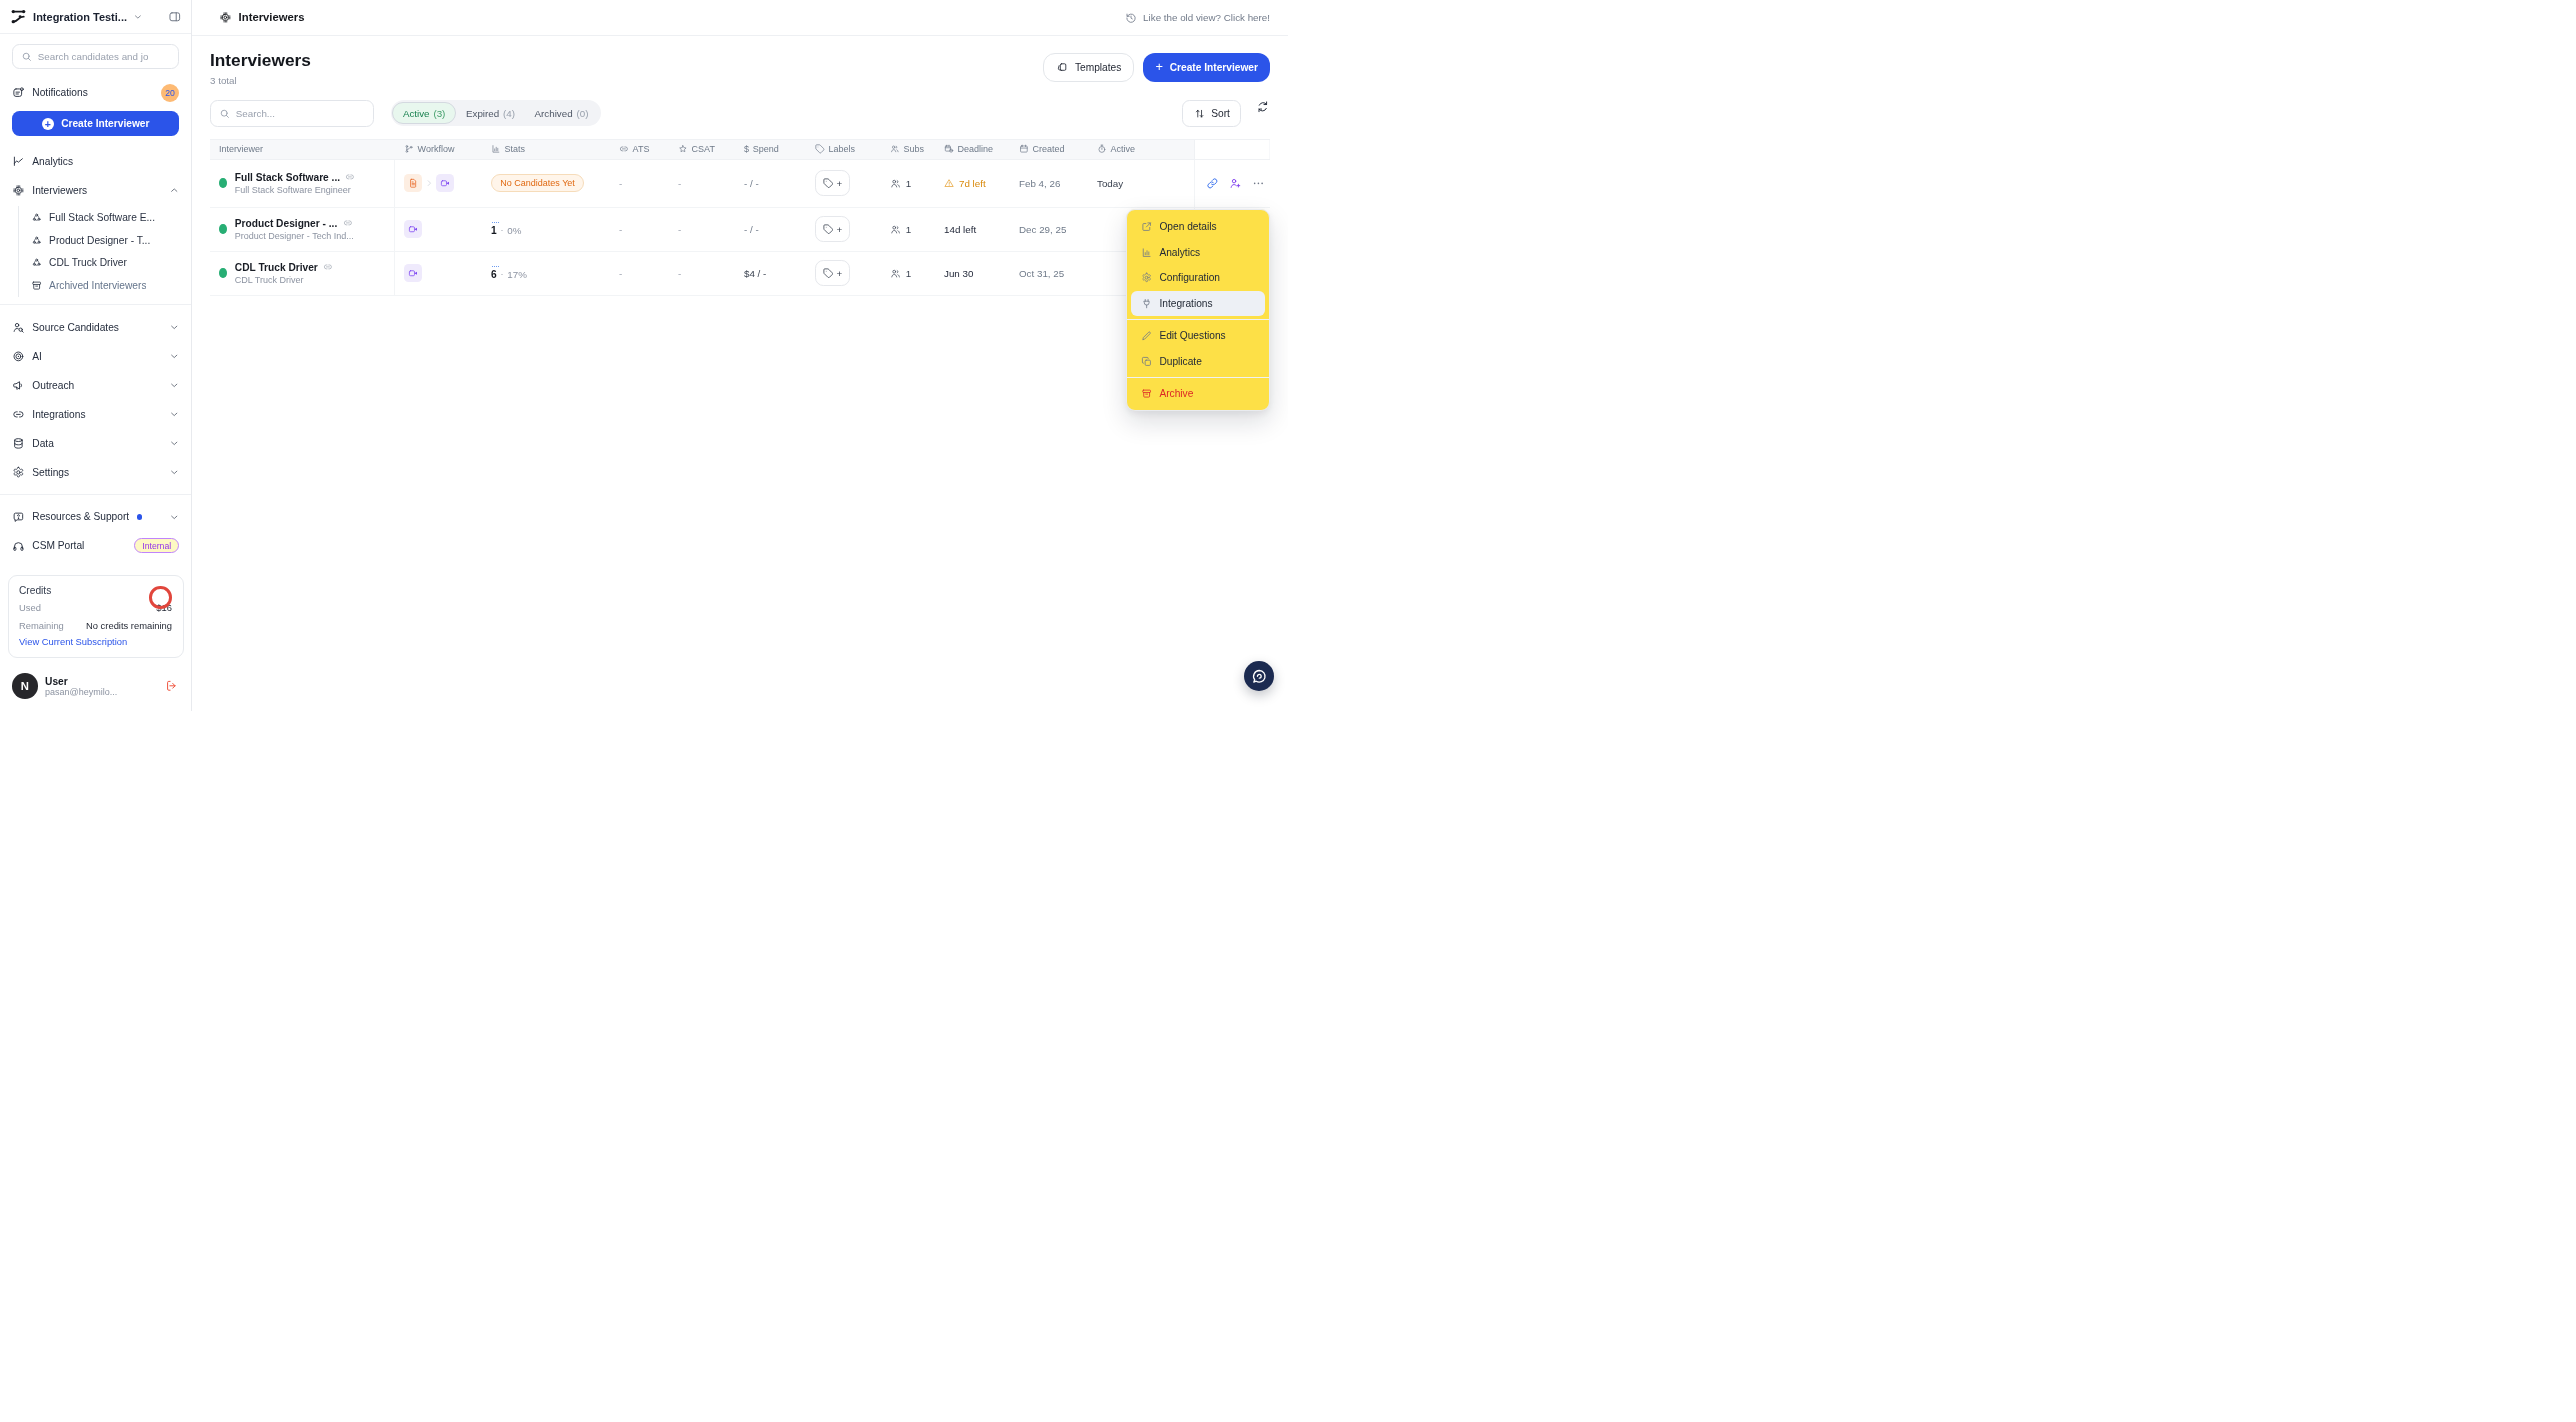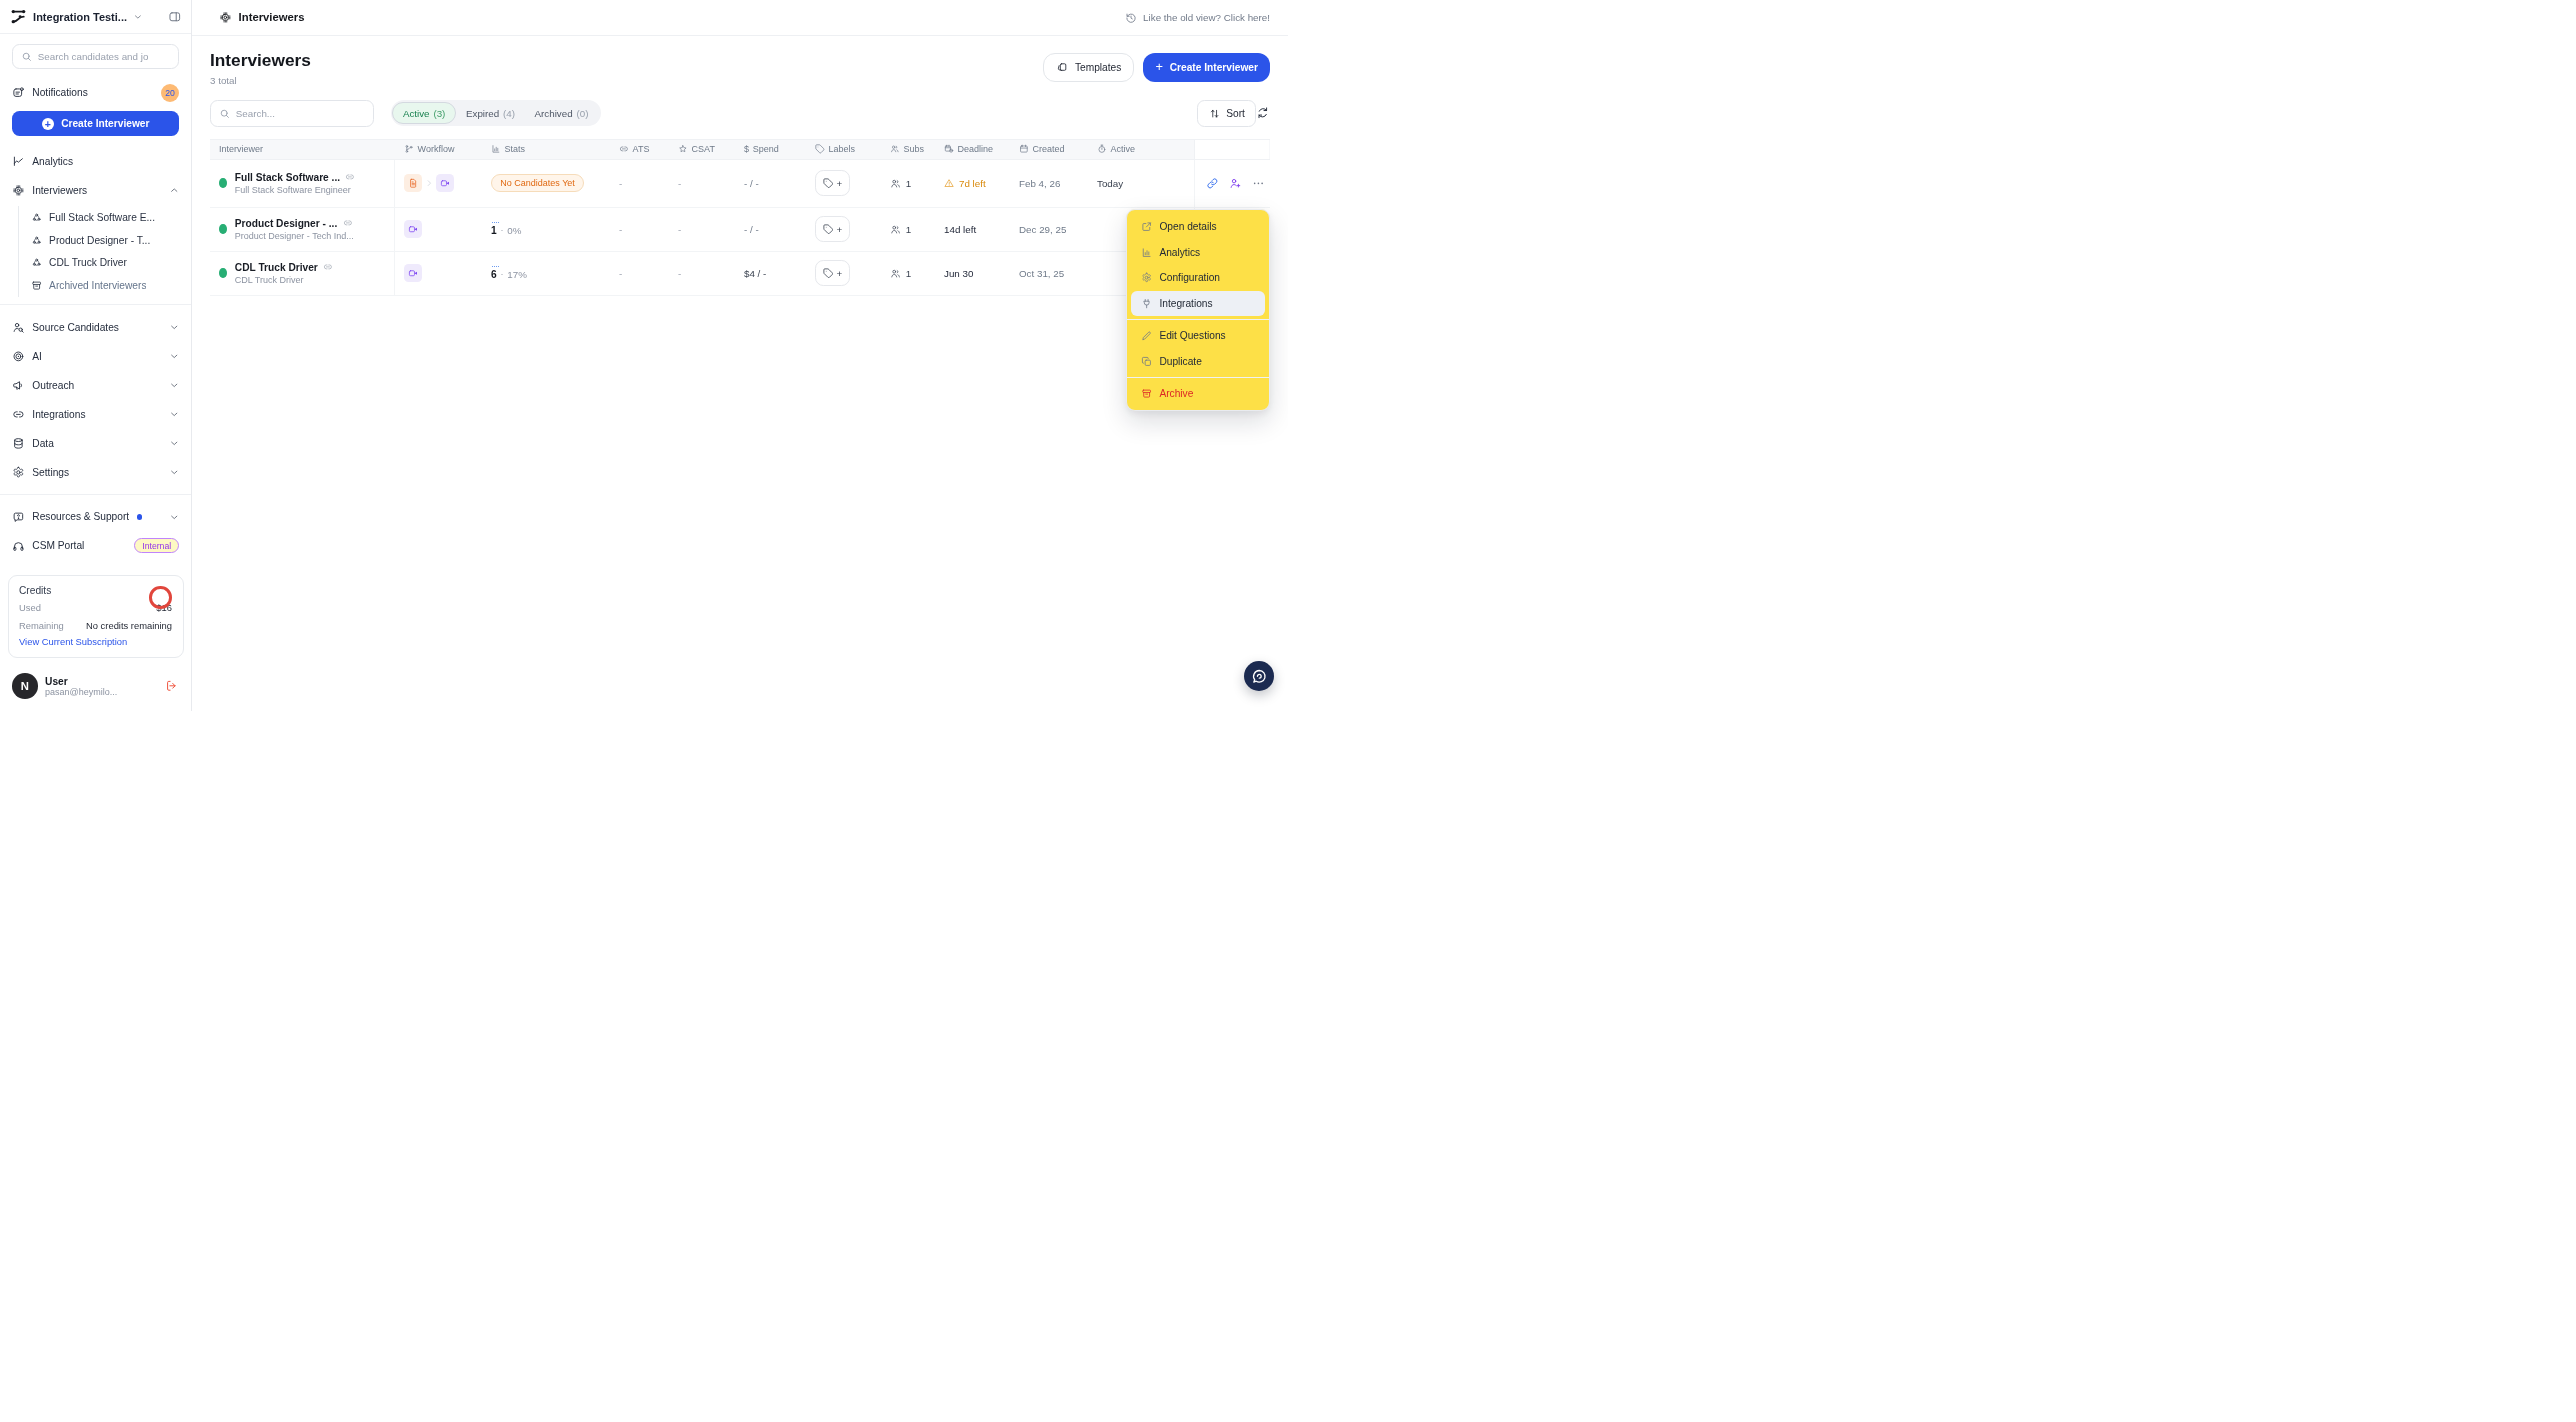--- a/index.html
+++ b/index.html
@@ -91,21 +91,21 @@
   .toolbar { margin-top:13.6px; display:flex; align-items:center; }
   .tb-search { width:164px; height:27px; border:0.8px solid #e2e5ea; border-radius:7.5px; display:flex;
     align-items:center; gap:6px; padding:0 7.5px; color:#8d95a3; }
   .tb-search input { border:0; outline:0; flex:1; min-width:0; font-family:inherit; font-size:9.8px; color:#30384a; background:transparent; }
   .tb-search input::placeholder { color:#9aa1ae; }
   .tabs { margin-left:16.6px; background:#f2f3f6; border-radius:13.6px; height:25.6px; display:flex; align-items:center; padding:0 3px; }
   .tab { display:flex; align-items:center; gap:3.8px; padding:0 9.8px; font-size:9.8px; color:#4f5766; cursor:pointer; height:25.6px; }
   .tab .cnt { color:#98a0ac; }
   .tab.active { background:#e8f7ee; border:0.8px solid #d4d9e0; color:#1b8251; border-radius:12.8px; height:22.6px; margin:0 0 0 -1.5px; }
   .tab.active .cnt { color:#3f9d68; }
-  .toolbar-right { margin-left:auto; display:flex; align-items:center; }
+  .toolbar-right { margin-left:auto; display:flex; align-items:flex-start; gap:15px; }
   .sort-btn { height:27px; border:0.8px solid #e2e5ea; border-radius:7.5px; background:#fff; display:flex;
     align-items:center; gap:6px; padding:0 10.5px; font-size:10.2px; color:#1f2430; cursor:pointer; }
   .refresh { width:13.6px; height:13.6px; color:#222a38; cursor:pointer; }
 
   
   .table { margin-top:12px; width:1060px; }
   .tgrid { display:grid; grid-template-columns:185px 87px 128px 59px 66px 71px 75px 54px 75px 78px 106px 75px; }
   .thead { height:21px; background:#f7f8fa; border-top:0.8px solid #eff1f4; border-bottom:0.8px solid #eff1f4; }
   .th { display:flex; align-items:center; gap:3.8px; font-size:9px; color:#6f7a89; padding-left:9px; }
   .th .sb-icon { width:9.8px; height:9.8px; color:#6f7a89; }

